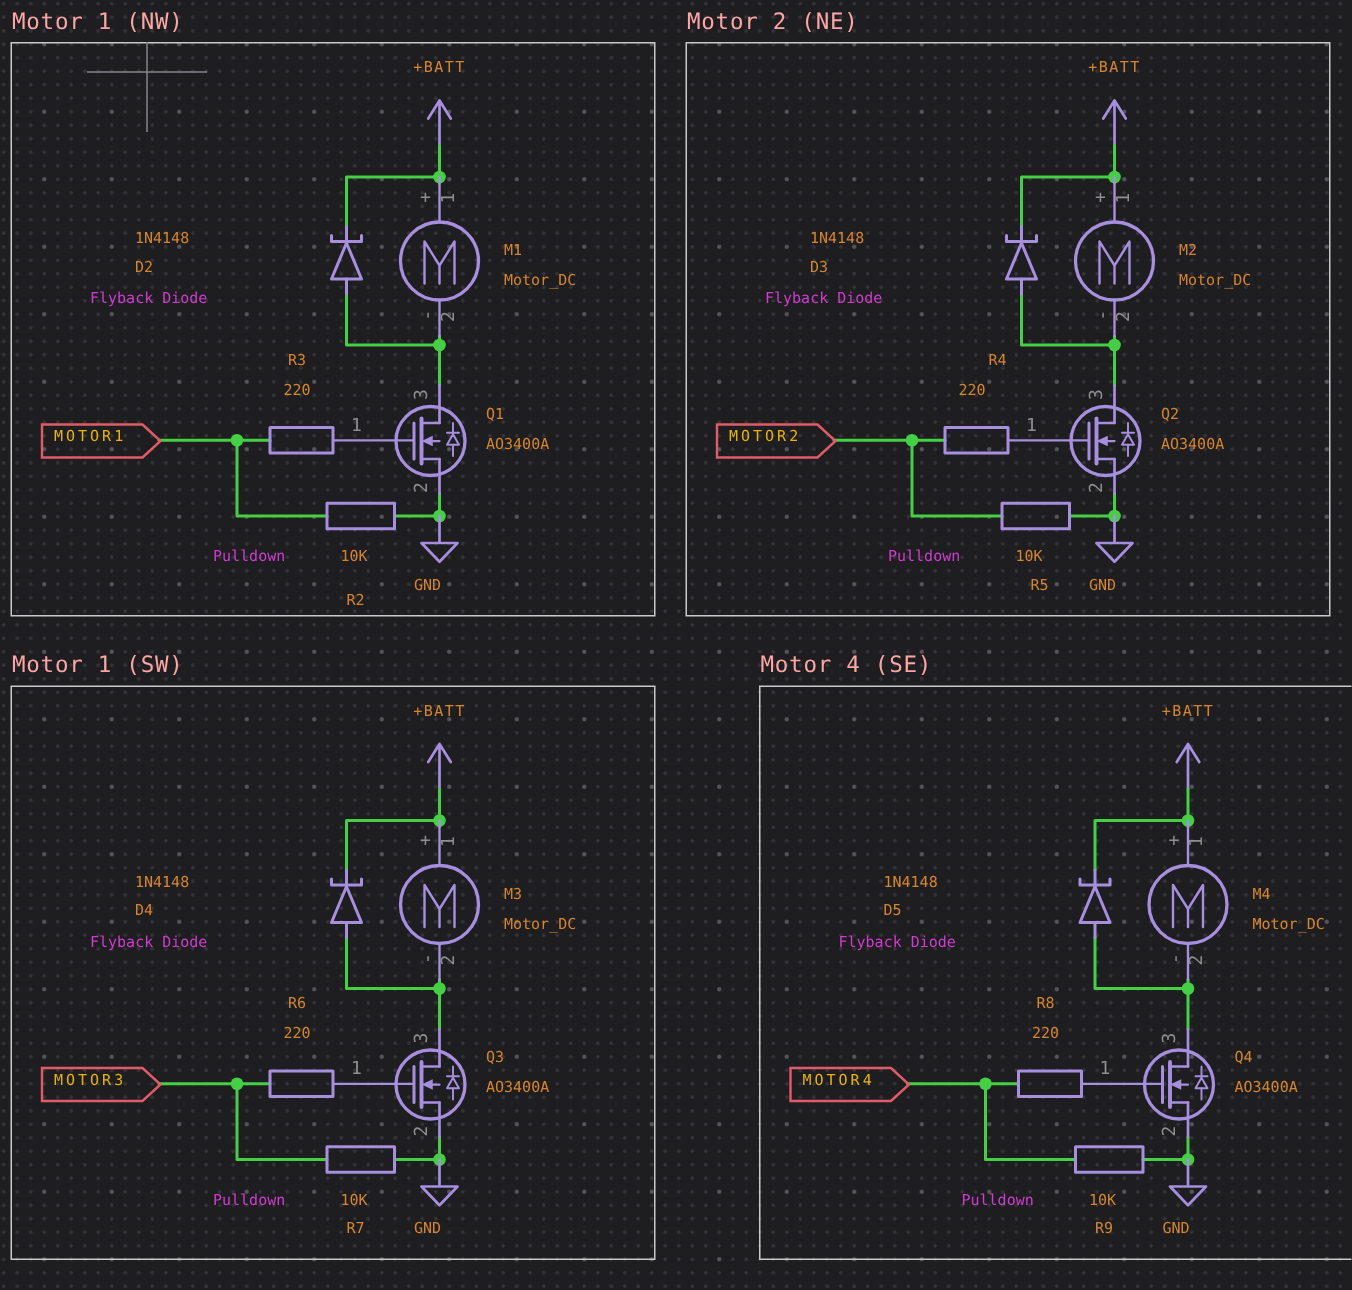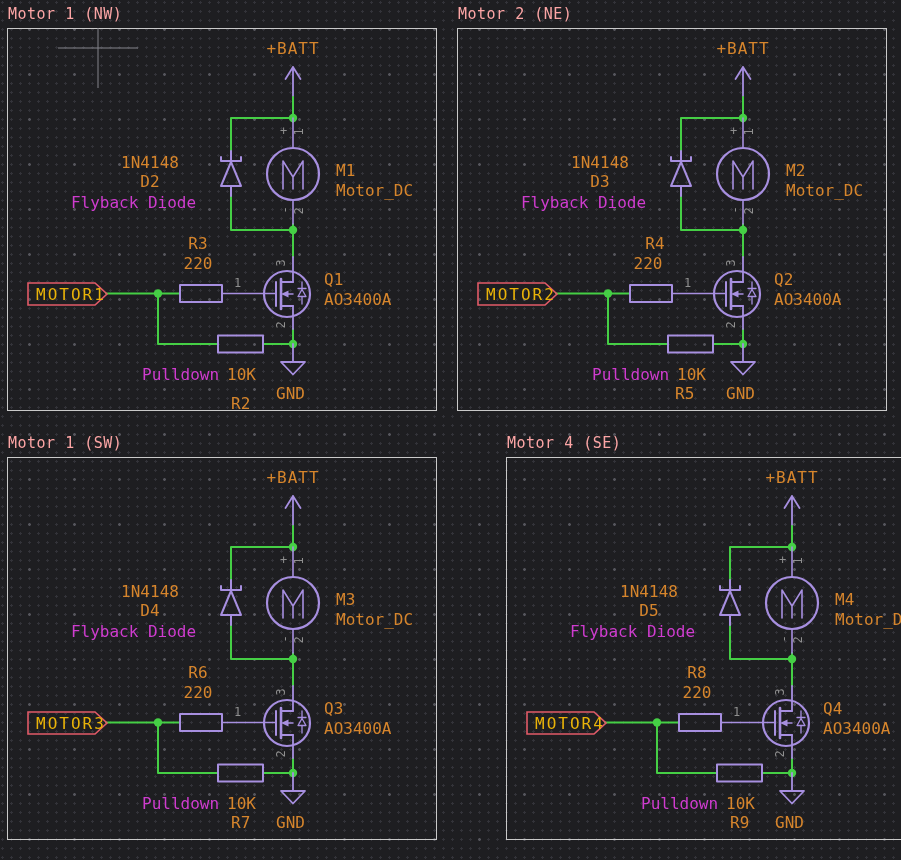--- a/index.html
+++ b/index.html
@@ -11,28 +11,28 @@
       radial-gradient(circle,#333339 1px, transparent 1.2px);
     background-size:45px 45px, 9px 9px;
     background-position:7px 7px, 7px 7px;
     font-family:"DejaVu Sans Mono",monospace;
   }
   .quadrant{position:absolute;width:450px;height:429px;}
   .q-box{position:absolute;left:7px;top:28px;width:428px;height:381px;border:1px solid #c9c9c9;}
   .q-title{position:absolute;left:8px;top:5px;font-size:15px;letter-spacing:0.5px;color:#fca5a5;}
   .q-svg{position:absolute;left:0;top:0;}
   .quadrant:not(.q0) .crosshair{display:none;}
-  .lbl{position:absolute;font-size:16px;white-space:pre;line-height:1.1;}
+  .lbl{position:absolute;font-size:10px;white-space:pre;line-height:1.1;}
   .pin{position:absolute;font-size:12px;color:#8f8f8f;white-space:pre;line-height:1;}
   .v{transform:rotate(-90deg);transform-origin:50% 50%;}
   .orange{color:#d6852c;}
   .magenta{color:#cf3ccf;}
   .red{color:#eab308;letter-spacing:2px;}
   .ctr{text-align:center;}
-  .rgt{text-align:center;}
+  .rgt{text-align:left;}
 </style>
 </head>
 <body>
 
 <svg width="0" height="0" style="position:absolute">
   <defs>
     <g id="circuit-sym" fill="none" stroke-linecap="round" stroke-linejoin="round">
 
       <g stroke="#a78fe0" stroke-width="1.8">
         <path d="M293,97 V67 M285.5,79 L293,67 L300.5,79"></path>
@@ -159,34 +159,34 @@
     <div class="lbl orange rgt" style="left:90px;top:173px;width:120px">D3</div>
     <div class="lbl magenta rgt" style="left:60px;top:194px;width:147px">Flyback Diode</div>
 
     <div class="lbl orange" style="left:336px;top:162px">M2</div>
     <div class="lbl orange" style="left:336px;top:182px">Motor_DC</div>
     <span class="pin" style="left:280px;top:125px">+</span>
     <span class="pin v" style="left:295px;top:126px">1</span>
     <span class="pin v" style="left:281px;top:204px">-</span>
     <span class="pin v" style="left:295px;top:205px">2</span>
 
-    <div class="lbl orange ctr" style="left:176px;top:235px;width:58px">R4</div>
+    <div class="lbl orange ctr" style="left:186px;top:235px;width:58px">R4</div>
     <div class="lbl orange ctr" style="left:169px;top:255px;width:58px">220</div>
     <span class="pin" style="left:234px;top:277px">1</span>
 
     <div class="lbl red" style="left:36px;top:286px">MOTOR2</div>
 
     <div class="lbl orange" style="left:324px;top:271px">Q2</div>
     <div class="lbl orange" style="left:324px;top:291px">AO3400A</div>
     <span class="pin v" style="left:277px;top:257px">3</span>
     <span class="pin v" style="left:277px;top:319px">2</span>
 
     <div class="lbl magenta" style="left:142px;top:366px">Pulldown</div>
     <div class="lbl orange" style="left:227px;top:366px">10K</div>
-    <div class="lbl orange" style="left:225px;top:385px">R5</div>
+    <div class="lbl orange" style="left:237px;top:385px">R5</div>
   </div>
 <div class="quadrant q2" style="left: 0px; top: 429px;">
     <div class="q-title">Motor 1 (SW)</div>
     <div class="q-box"></div>
     <svg class="q-svg" width="450" height="429" viewBox="0 0 450 429">
       <g class="crosshair" stroke="#84848c" stroke-width="1">
         <path d="M58,48 H138 M98,28 V88" fill="none"></path>
       </g>
       <use href="#circuit-sym"></use>
       <polygon points="28,283 95,283 107,294 95,305 28,305" fill="none" stroke="#e25b68" stroke-width="1.6"></polygon>

